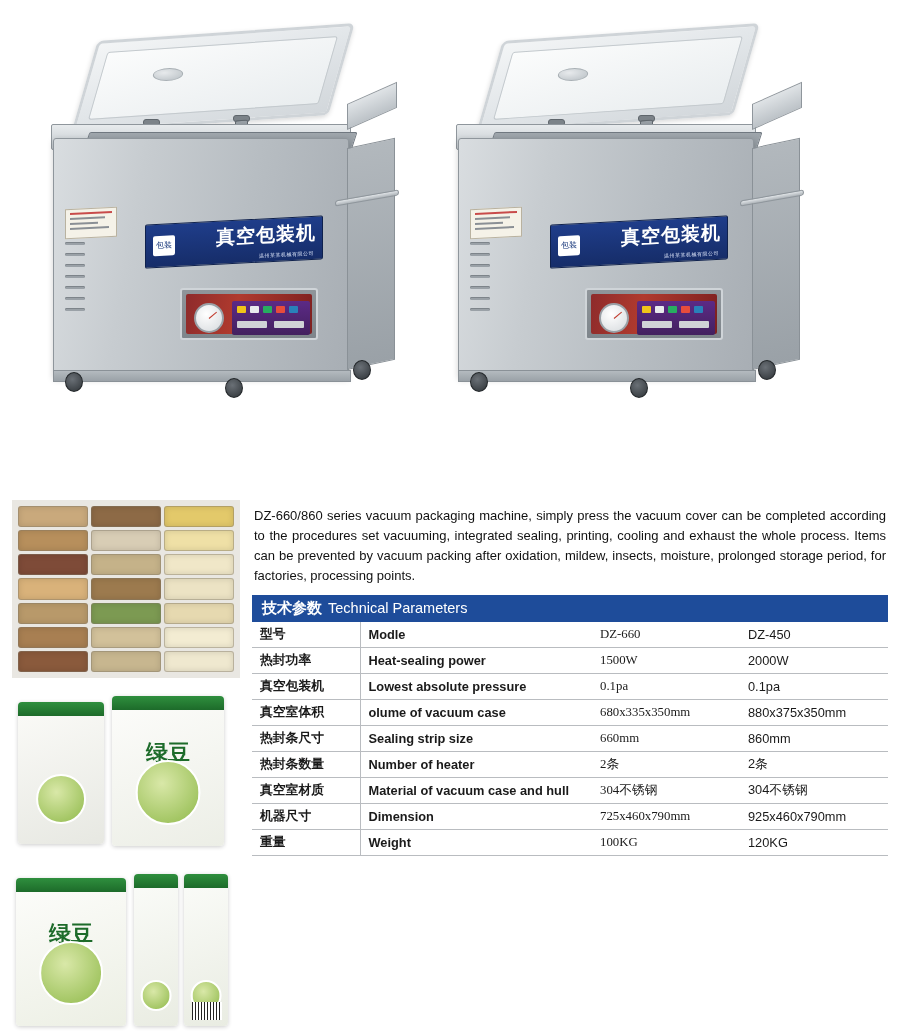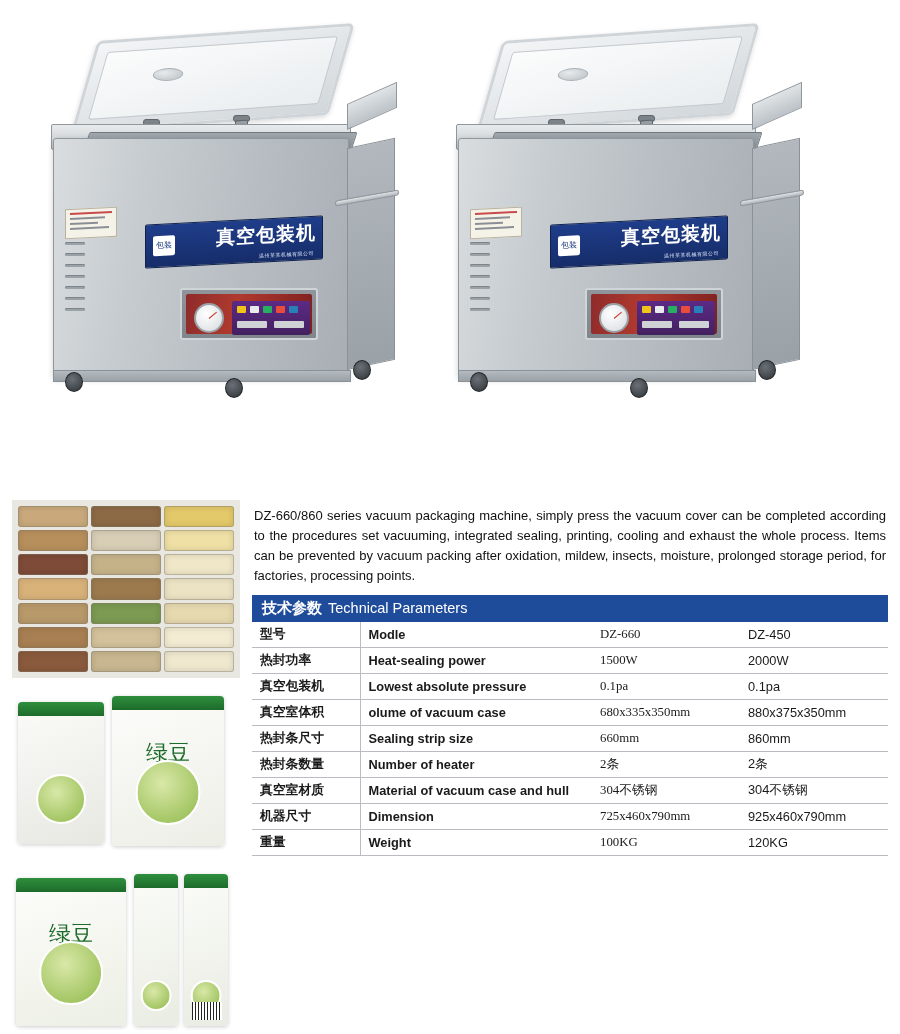--- a/index.html
+++ b/index.html
@@ -369,21 +369,21 @@
     overflow: hidden;
   }
   .bag .top-seal {
     position:absolute; left:0; right:0; top:0; height:14px;
     background: linear-gradient(180deg,#2f8f3e,#1d6b2a);
   }
   .bag .bean-label {
     position:absolute; left:50%; top:38%;
     transform: translate(-50%,-50%);
     color: #1d6b2a;
-    font-weight: normal;
+    font-weight: bold;
     font-family: "DejaVu Sans", sans-serif;
     text-align:center;
     line-height: 1.1;
   }
   .bag .circlebowl {
     position:absolute; left:50%; bottom:14%;
     transform: translateX(-50%);
     width: 58%; aspect-ratio: 1/1;
     border-radius: 50%;
     background: radial-gradient(circle at 40% 35%, #d9e8a8, #8fb94a);

